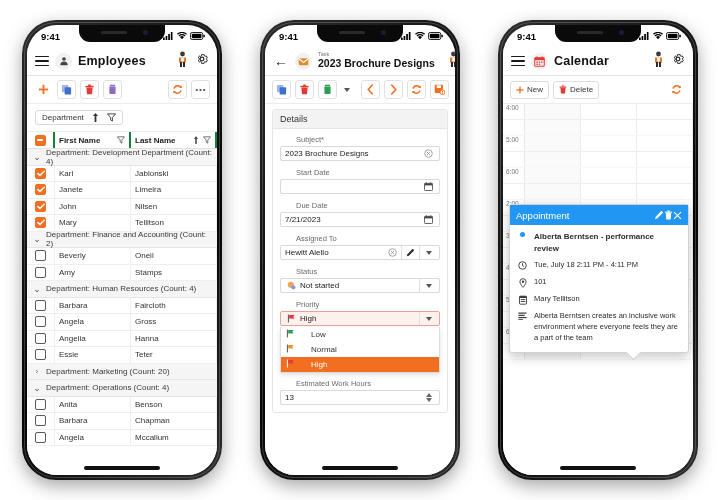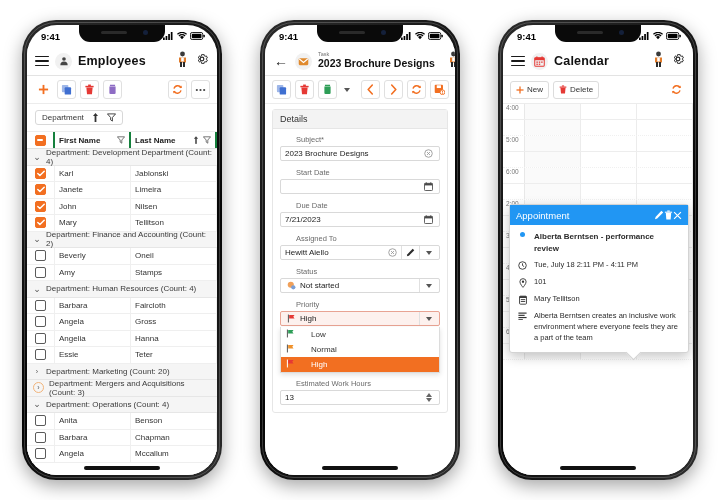--- a/index.html
+++ b/index.html
@@ -454,24 +454,20 @@
           <div class="grow">
             <div class="rc chk">
               <div class="cb"></div>
             </div>
             <div class="rc c1">Essie</div>
             <div class="rc c2">Teter</div>
           </div>
           <div class="grouprow">
             <span class="caret">›</span>
             <span>Department: Marketing (Count: 20)</span>
-          </div>
-          <div class="grouprow">
-            <span class="caret circled">›</span>
-            <span>Department: Mergers and Acquisitions (Count: 3)</span>
           </div>
           <div class="grouprow">
             <span class="caret" style="font-size: 9px; line-height: 4px;">⌄</span>
             <span>Department: Operations (Count: 4)</span>
           </div>
           <div class="grow">
             <div class="rc chk">
               <div class="cb"></div>
             </div>
             <div class="rc c1">Anita</div>

